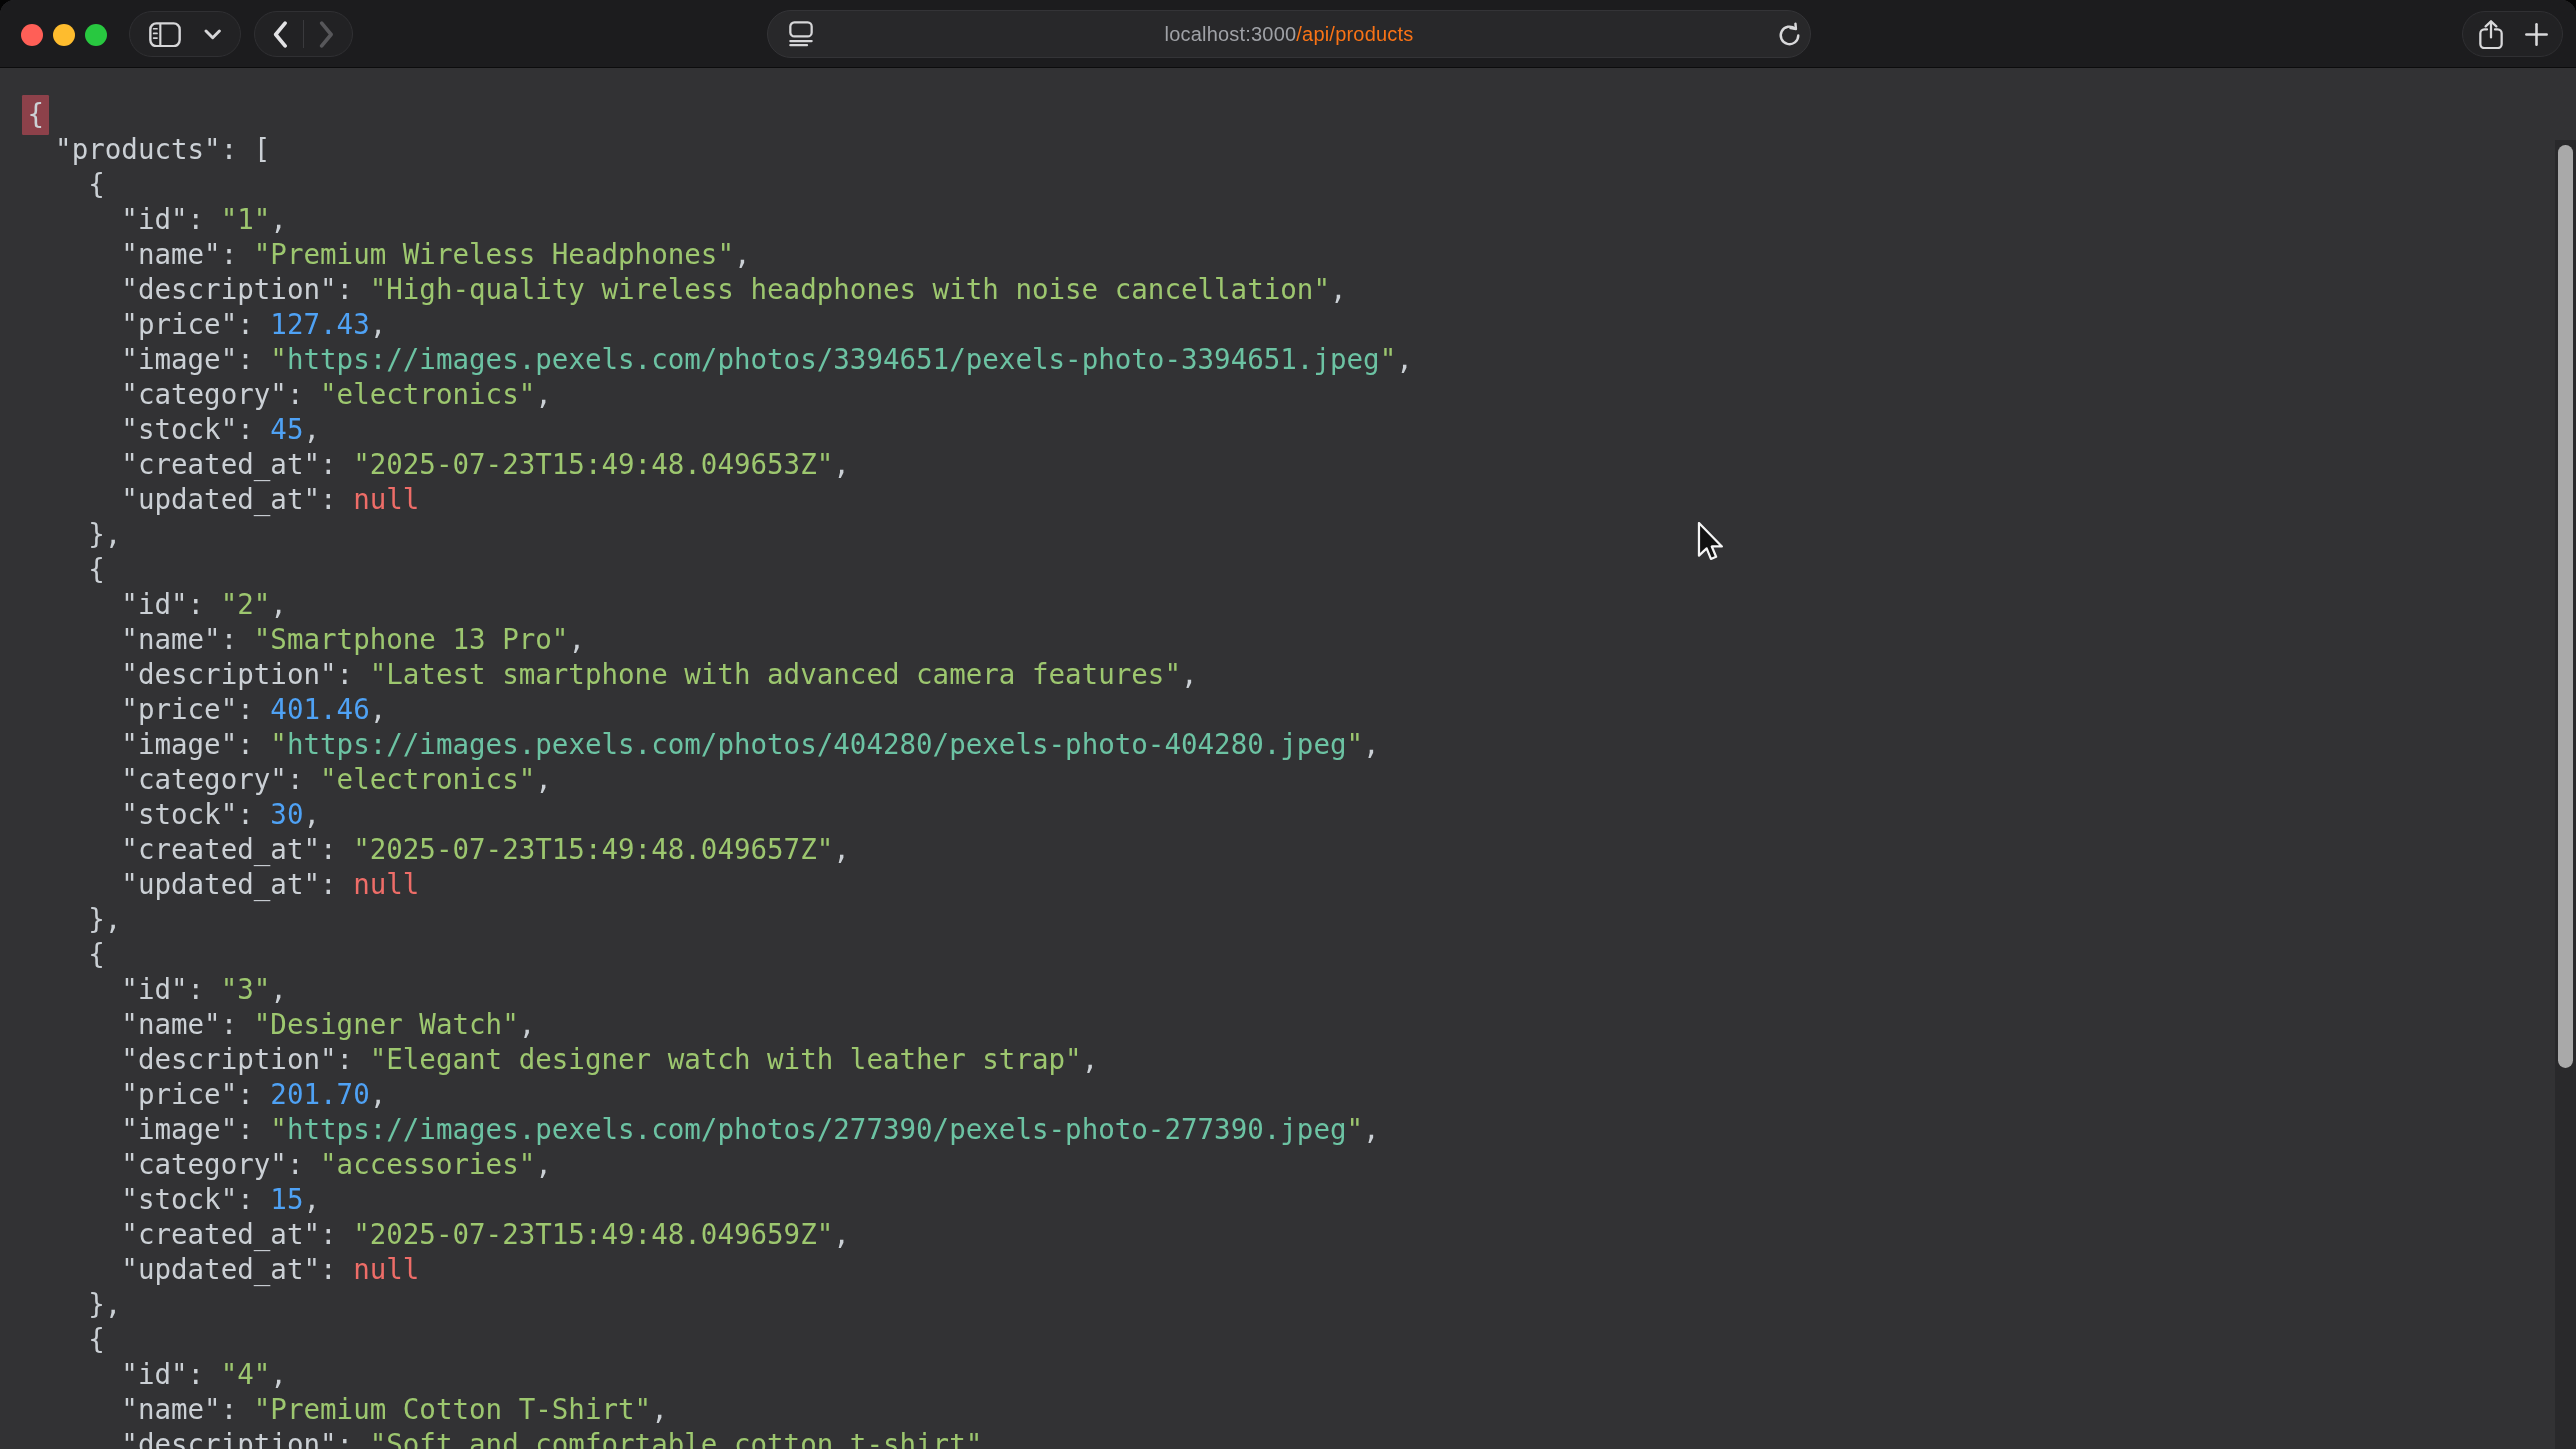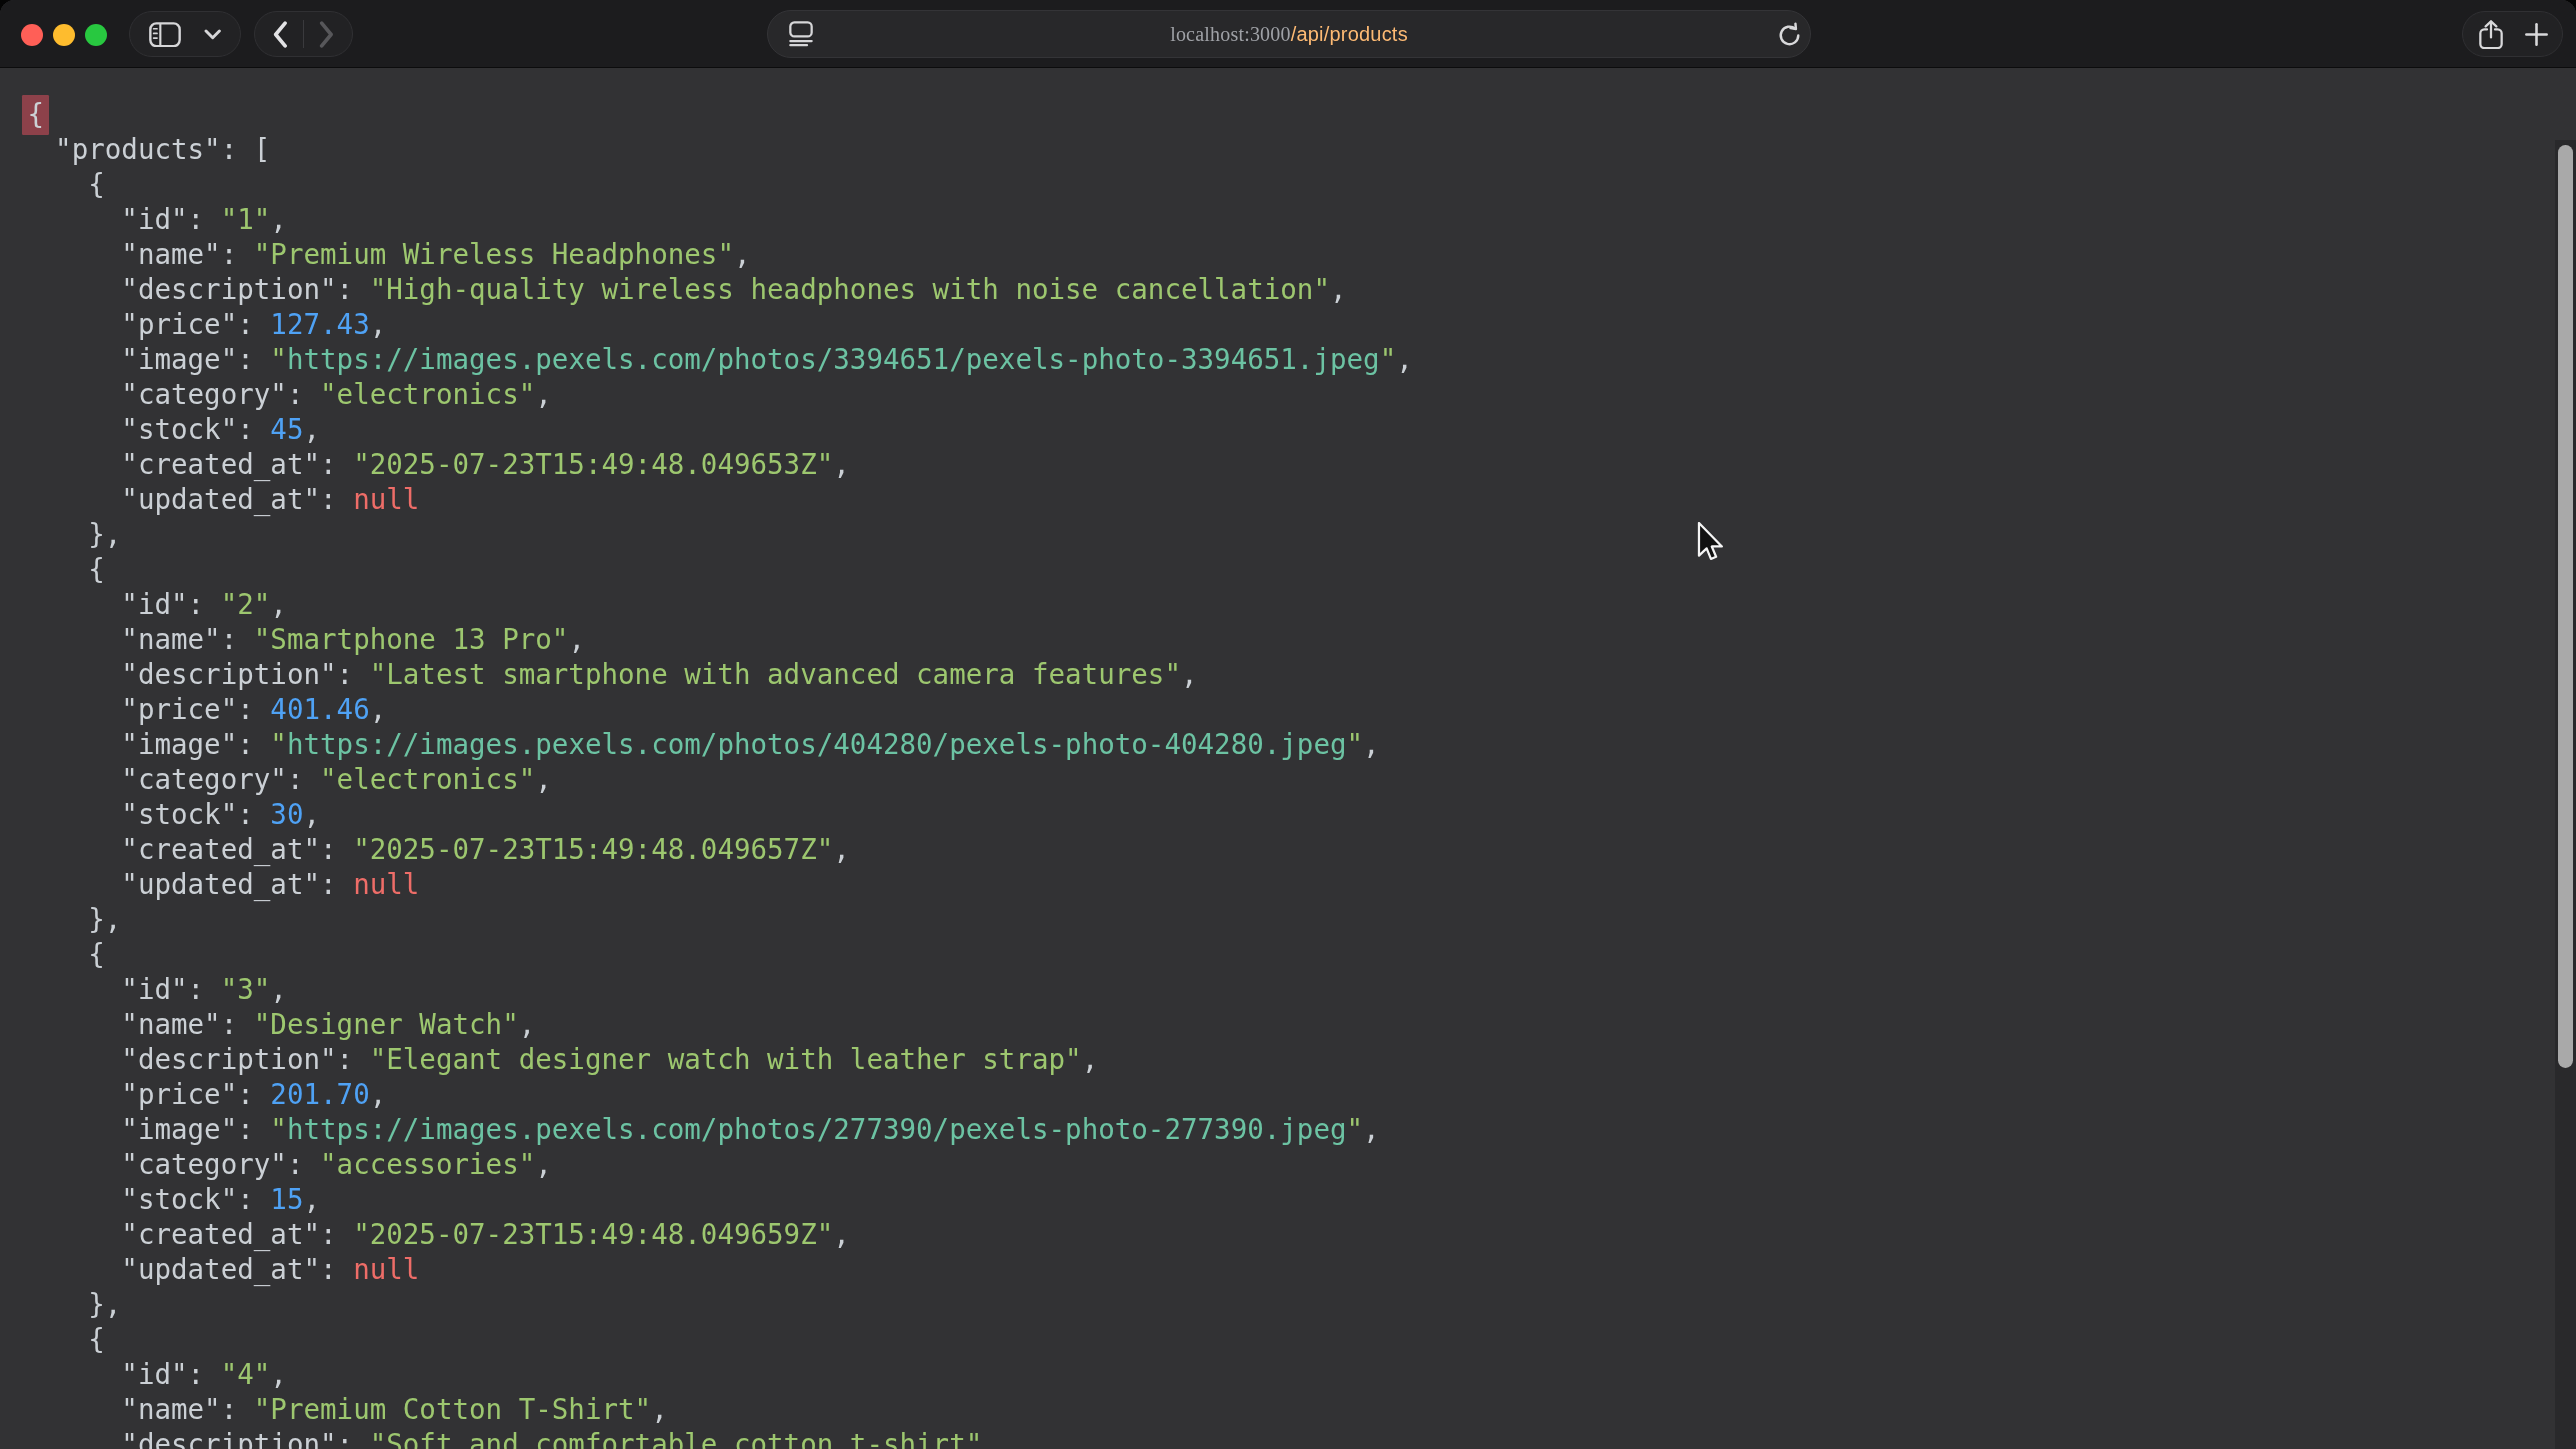--- a/index.html
+++ b/index.html
@@ -7,22 +7,22 @@
   .window{position:absolute;inset:0;border-radius:14.8px 14.8px 0 0;overflow:hidden;background:var(--bg);}
   
   .toolbar{position:absolute;left:0;top:0;right:0;height:68px;background:#1c1c1e;border-bottom:1.3px solid #0c0c0d;}
   .lights{position:absolute;left:21px;top:23.5px;display:flex;gap:10px;}
   .light{width:22px;height:22px;border-radius:50%;}
   .pill{position:absolute;top:11.4px;height:46px;border-radius:23px;background:#222224;border:1.3px solid #303033;display:flex;align-items:center;justify-content:center;}
   .icon-btn{display:flex;align-items:center;justify-content:center;background:none;border:none;padding:0;cursor:default;}
   svg{display:block;}
   .urlbar{position:absolute;left:767px;top:10px;width:1044px;height:48px;border-radius:24px;background:#28282a;border:1.3px solid #343437;}
   .url-text{position:absolute;left:0;right:0;top:0;bottom:0;display:flex;align-items:center;justify-content:center;font:20px "Liberation Sans",sans-serif;letter-spacing:0.2px;white-space:pre;}
-  .url-host{color:#9fa1a6;font-family:Liberation Serif, serif;}
-  .url-path{color:#fdba74;}
+  .url-host{color:#9fa1a6;}
+  .url-path{color:#f97316;}
   .pageformat{position:absolute;left:771px;top:10px;width:60px;height:48px;}
   .reloadbtn{position:absolute;left:1768px;top:10px;width:43px;height:48px;}
   
   .content{position:absolute;left:0;top:70px;right:0;bottom:0;background:var(--bg);overflow:hidden;}
   pre.code{margin:0;padding:27px 40px 0 22px;font-family:"DejaVu Sans Mono","Liberation Mono",monospace;font-size:27.5px;line-height:35px;color:var(--gray);white-space:pre;}
   .s{color:var(--green);}
   .n{color:var(--blue);}
   .u{color:var(--nul);}
   a.lnk{color:var(--teal);text-decoration-thickness:1.7px;text-underline-offset:4.7px;cursor:pointer;}
   .hl-match{background:var(--matchbg);color:#ccd1d5;padding:3.4px 5.4px 4.7px 5.4px;border-radius:1.3px;}

